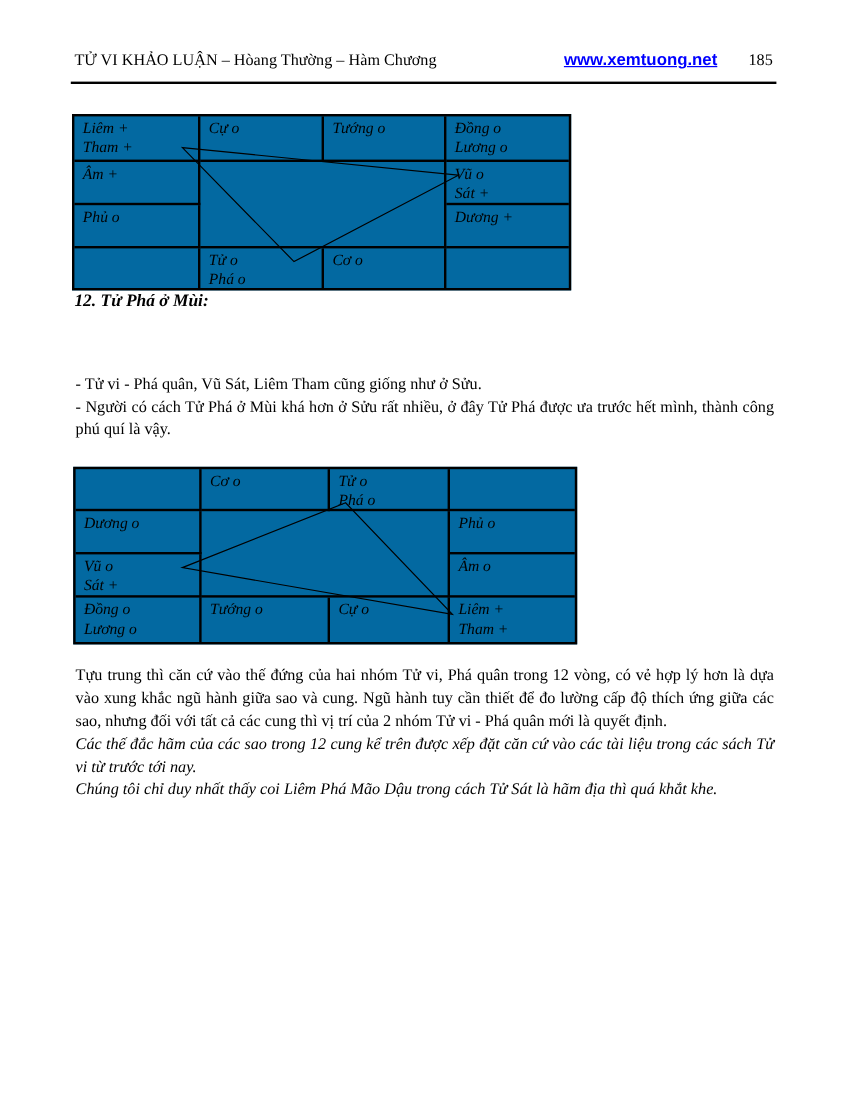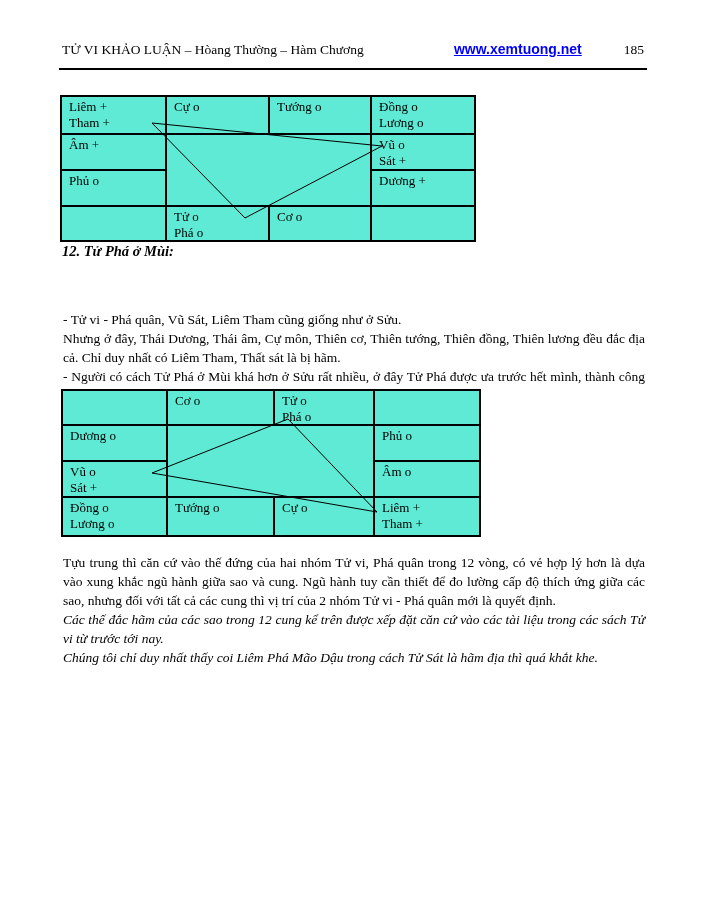--- a/index.html
+++ b/index.html
@@ -4,27 +4,27 @@
 <style>
   html,body{margin:0;padding:0;background:#e8e8e8;}
   .page{
     position:relative;width:705px;height:913px;background:#ffffff;
     font-family:"Liberation Serif","DejaVu Serif",serif;color:#000;
     overflow:hidden;margin:0 auto;
   }
   
   .hdr{position:absolute;left:62px;top:41px;width:582px;display:flex;
        justify-content:space-between;align-items:baseline;font-size:13.5px;}
-  .hdr-right{display:flex;gap:42px;align-items:baseline;}
+  .hdr-right{display:flex;gap:26px;align-items:baseline;}
   .hdr-link{font-family:"Liberation Sans","DejaVu Sans",sans-serif;
             font-weight:bold;font-size:14px;text-decoration:underline;cursor:pointer;}
   .rule{position:absolute;left:59px;top:68px;width:588px;height:2px;background:#000;}
   
   .chartwrap{position:absolute;}
-  .chart{display:grid;border:2px solid #000;background:#5eead4;}
+  .chart{display:grid;border:2px solid #000;background:#0369a1;font-style:italic;}
   #t1{grid-template-columns:105px 103px 102px 102px;grid-template-rows:38px 36px 36px 33px;}
   #t2{grid-template-columns:105px 107px 100px 104px;grid-template-rows:35px 36px 36px 37px;}
   .cell{border-right:2px solid #000;border-bottom:2px solid #000;
         padding:2px 2px 0 7px;font-size:13px;line-height:15.5px;overflow:hidden;}
   .noR{border-right:none;}
   .noB{border-bottom:none;}
   .merged{grid-column:2/4;grid-row:2/4;}
   .tri{position:absolute;left:0;top:0;pointer-events:none;}
   
   .heading{position:absolute;left:62px;top:243px;font-size:14.5px;
@@ -94,21 +94,20 @@
       <div class="cell noB noR" style="grid-column:4;grid-row:4"></div>
     </div>
     <svg class="tri" width="416" height="147" viewBox="0 0 416 147">
       <polygon points="92,28 322,51 185,123" fill="none" stroke="#000" stroke-width="1"></polygon>
     </svg>
   </div>
 
   <div class="heading">12. Tử Phá ở Mùi:</div>
   <div class="textblock" id="block1">
     <p class="nojust">- Tử vi - Phá quân, Vũ Sát, Liêm Tham cũng giống như ở Sửu.</p>
-    <p>Nhưng ở đây, Thái Dương, Thái âm, Cự môn, Thiên cơ, Thiên tướng, Thiên đồng, Thiên lương đều đắc địa cả. Chỉ duy nhất có Liêm Tham, Thất sát là bị hãm.</p>
     <p>- Người có cách Tử Phá ở Mùi khá hơn ở Sửu rất nhiều, ở đây Tử Phá được ưa trước hết mình, thành công phú quí là vậy.</p>
   </div>
 
   <div class="chartwrap" style="left:61px;top:389px;width:420px;height:148px;">
     <div class="chart" id="t2">
       <div class="cell"></div>
       <div class="cell">
         <div>Cơ o</div>
       </div>
       <div class="cell">

